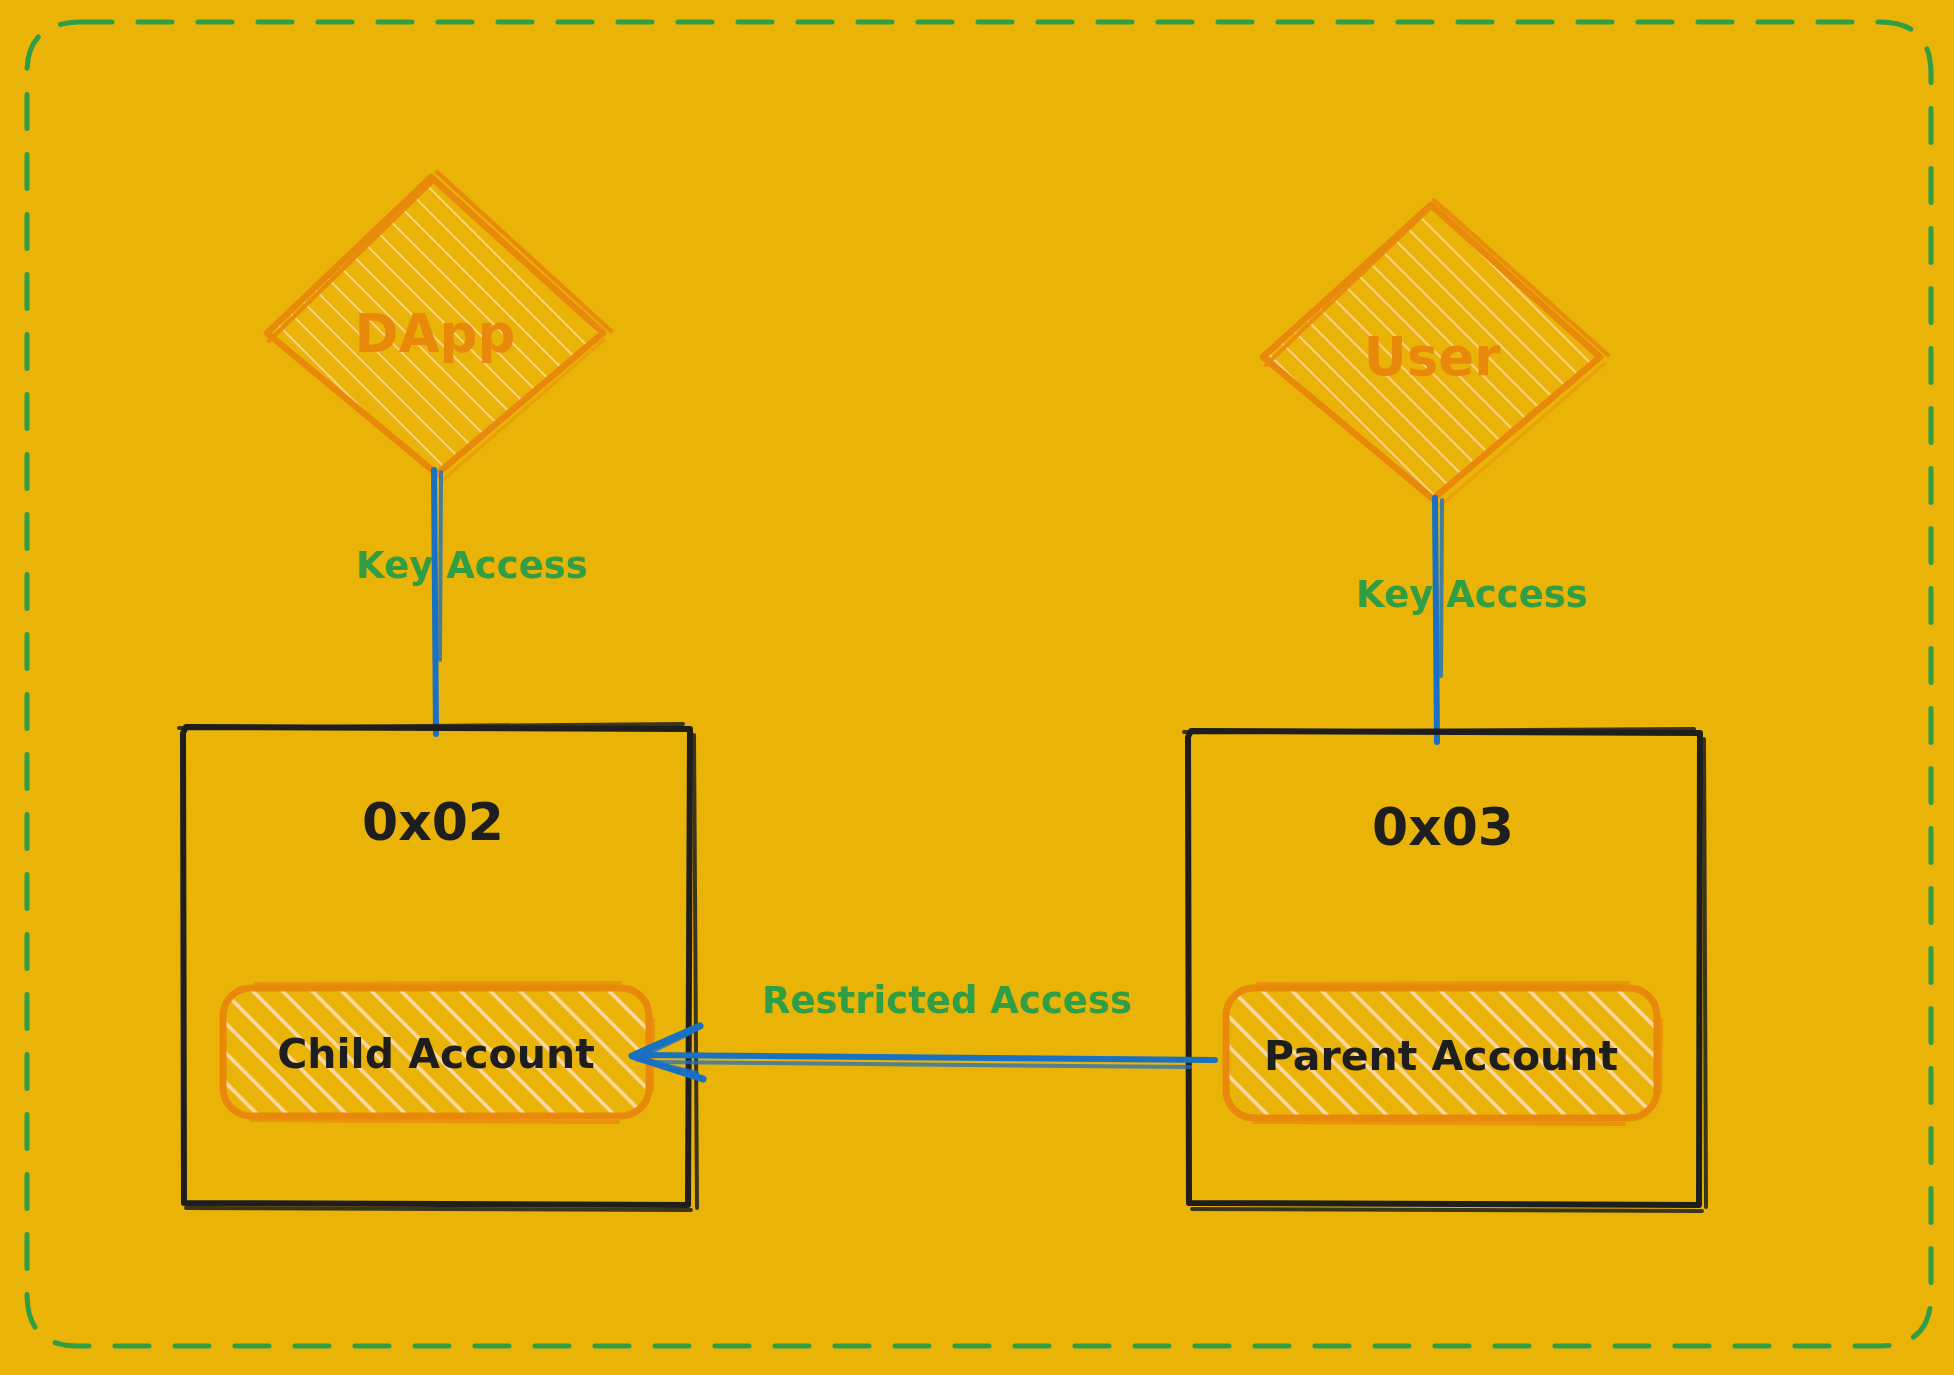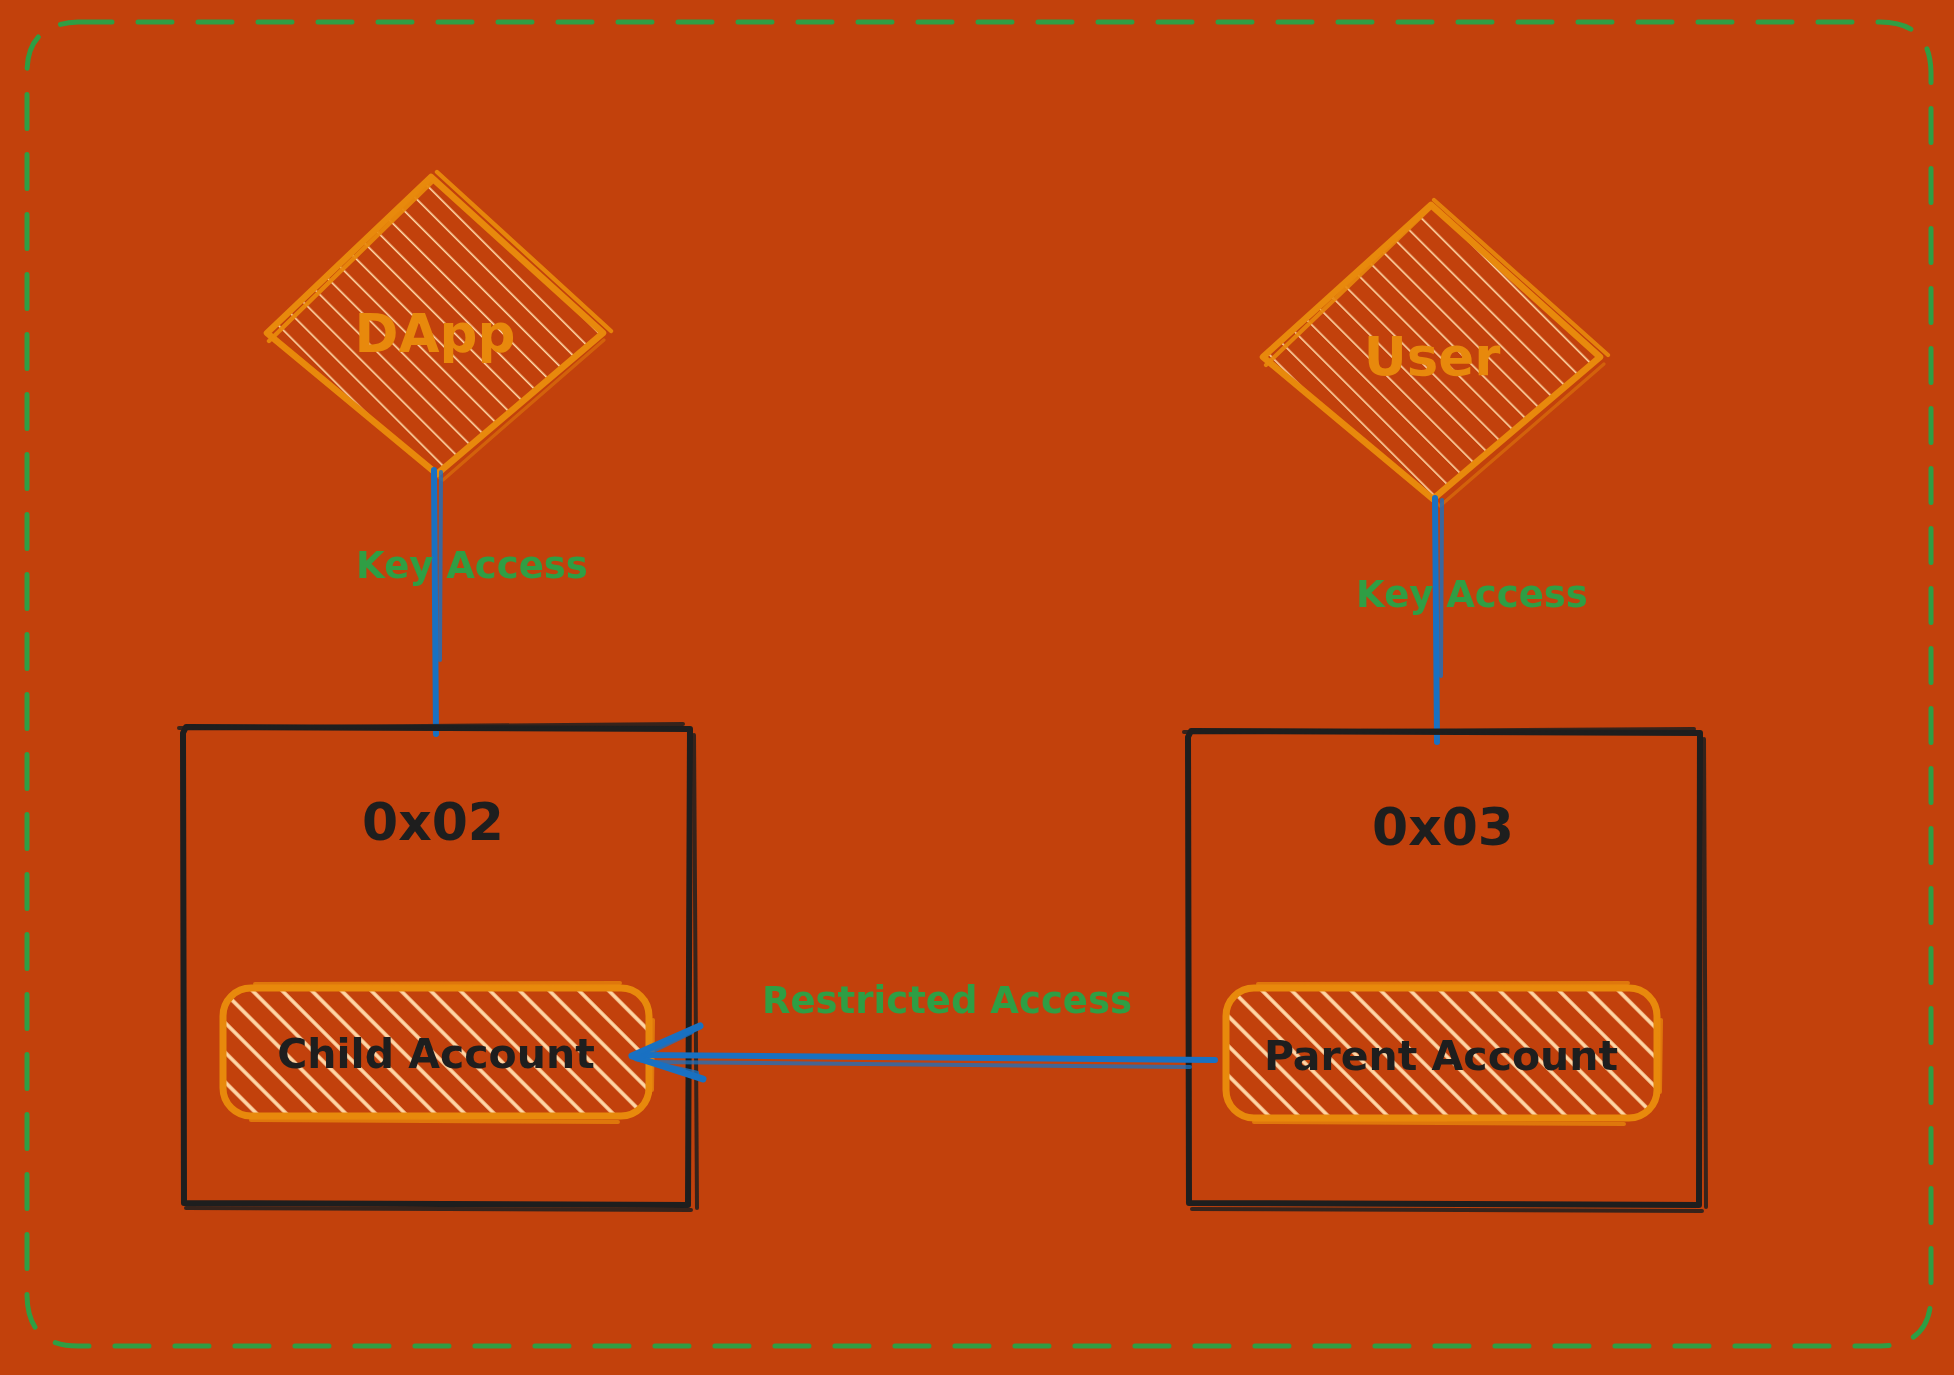--- a/index.html
+++ b/index.html
@@ -1,17 +1,17 @@
 <!DOCTYPE html>
 <html><head>
 <meta charset="utf-8">
 <style>
   html,body{margin:0;padding:0;background:#ffffff;}
   body{width:1954px;height:1375px;overflow:hidden;font-family:"DejaVu Sans",sans-serif;}
-  #stage{position:relative;width:1954px;height:1375px;background:#c2410c;}
+  #stage{position:relative;width:1954px;height:1375px;background:#eab308;}
   svg#canvas{position:absolute;left:0;top:0;width:1954px;height:1375px;display:block;}
   .hand-text{font-family:"DejaVu Sans",sans-serif;font-weight:700;}
 </style>
 </head>
 <body>
 
 <div id="stage">
   <svg id="canvas" viewBox="0 0 1954 1375" xmlns="http://www.w3.org/2000/svg">
     <defs>
       <pattern id="hatchYellow" width="17" height="17" patternTransform="rotate(-45)" patternUnits="userSpaceOnUse">

